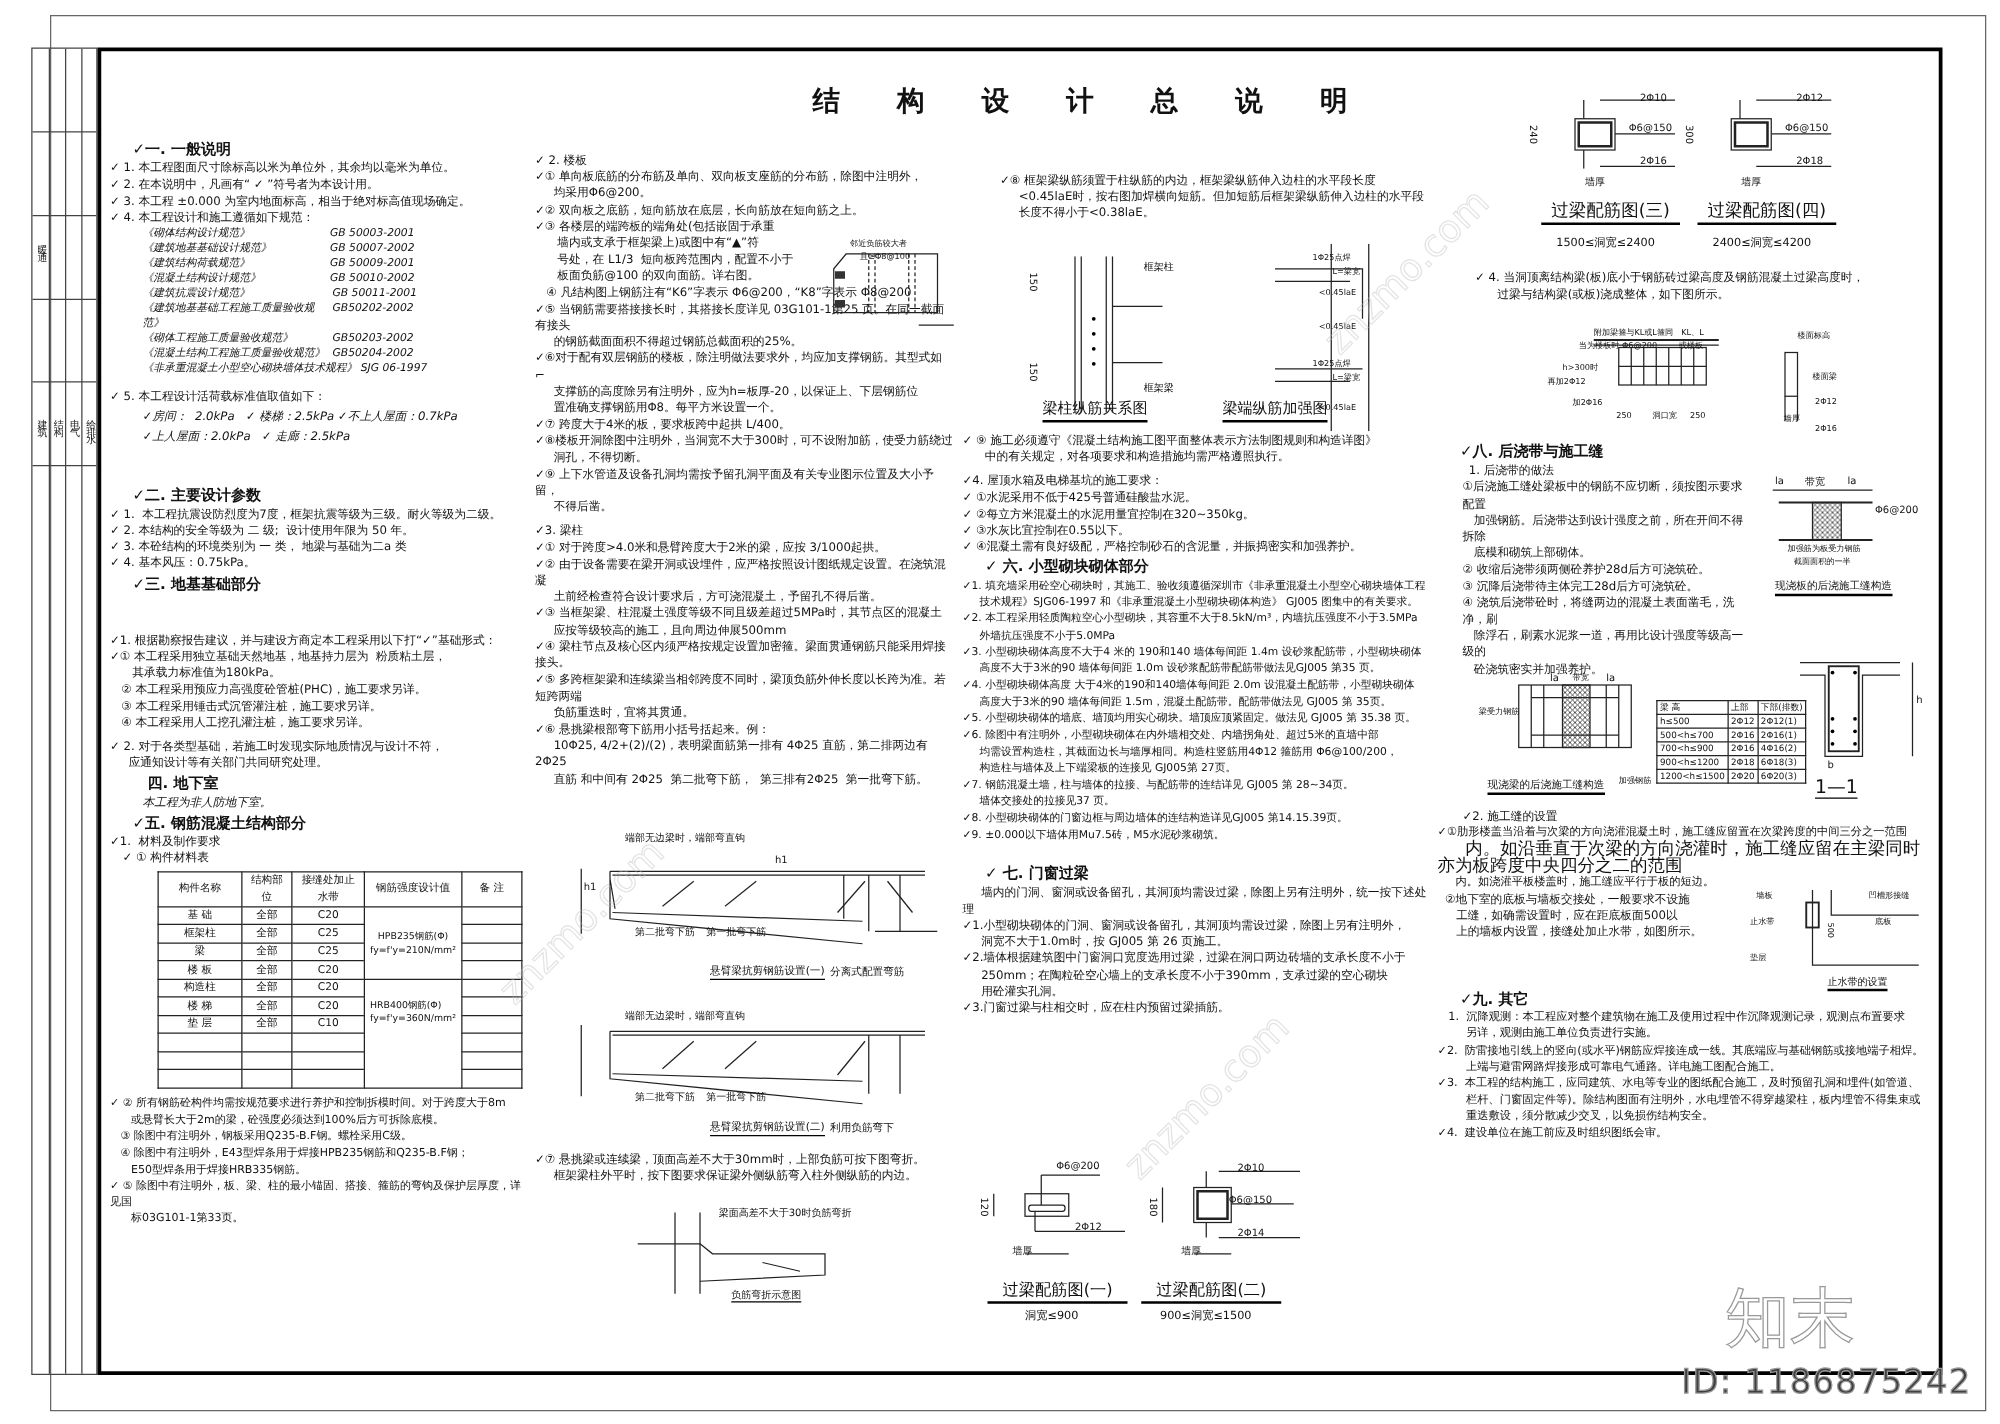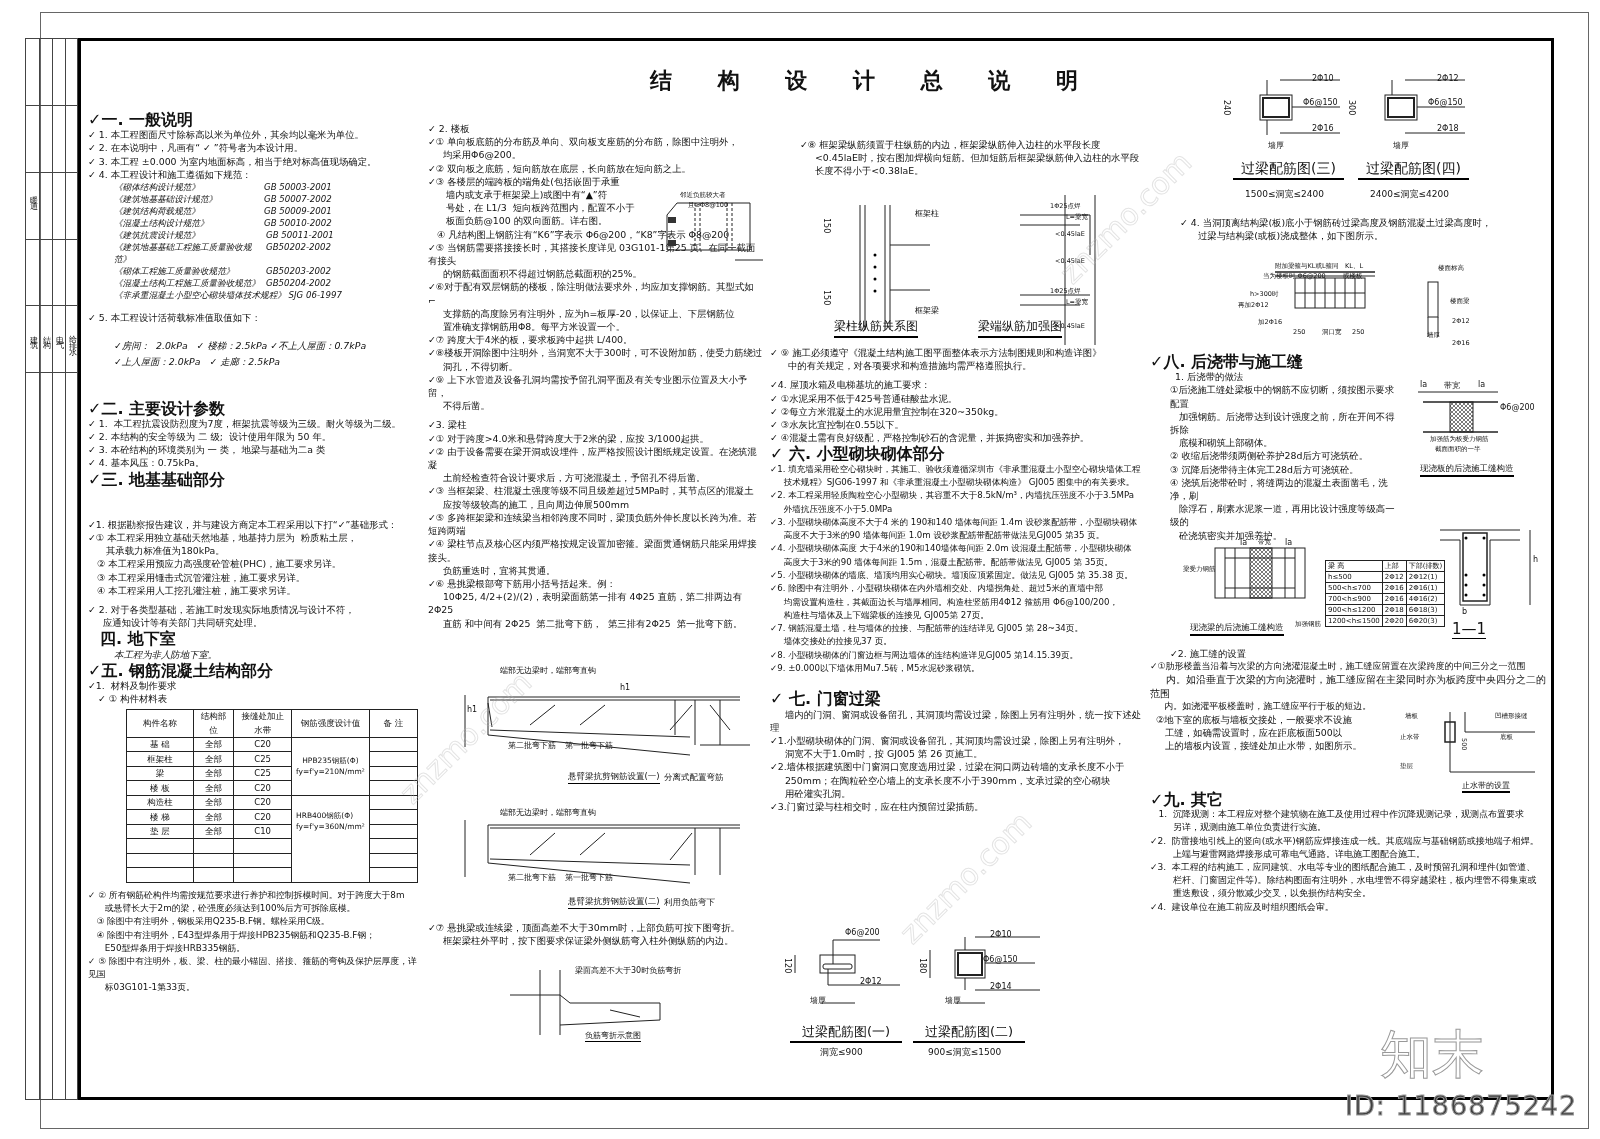--- a/index.html
+++ b/index.html
@@ -9,21 +9,21 @@
   .sidebar{position:absolute;left:25px;top:38px;width:53px;height:1062px;border:1px solid #444;box-sizing:border-box;}
   .sidebar .col{position:absolute;top:0;bottom:0;border-right:1px solid #444;width:13px;}
   .sidebar .row{position:absolute;left:0;right:0;border-bottom:1px solid #444;}
   .sidebar .vtxt{position:absolute;font-size:8px;writing-mode:vertical-rl;letter-spacing:6px;}
   .title{position:absolute;left:650px;top:66px;font-size:22px;letter-spacing:19px;font-weight:bold;}
   .col1,.col2,.col3,.col4{position:absolute;font-size:9.4px;line-height:13.2px;}
   .col1{left:88px;top:110px;width:330px;}
   .col2{left:428px;top:122px;width:335px;}
   .col3{left:770px;top:138px;width:375px;}
   .col4{left:1150px;top:210px;width:400px;}
-  .h{font-weight:bold;font-size:16px;margin:3px 0 2px 0;}
+  .h{font-weight:bold;font-size:12px;margin:3px 0 2px 18px;}
   .p{margin:0;white-space:pre-wrap;}
   .ind{padding-left:26px;font-style:italic;}
   .gap{height:10px;}
   table.mat{border-collapse:collapse;font-size:8.5px;margin:4px 0 6px 38px;padding-left:24px;}
   table.mat td,table.mat th{border:1px solid #222;height:13.5px;padding:0 4px;text-align:center;font-weight:normal;}
   table.post{border-collapse:collapse;font-size:7px;}
   table.post td{border:1px solid #222;padding:0 2px;height:10px;}
   .fig{position:absolute;}
   .figcap{position:absolute;font-size:12px;border-bottom:2px solid #000;padding-bottom:1px;white-space:nowrap;}
   .figsub{position:absolute;font-size:9px;white-space:nowrap;}
@@ -92,21 +92,21 @@
         <span>GB50203-2002</span>
       </div>
     <div style="display:flex">
         <span style="width:152px">《混凝土结构工程施工质量验收规范》</span>
         <span>GB50204-2002</span>
       </div>
     <div><span>《非承重混凝土小型空心砌块墙体技术规程》</span> <span>SJG 06-1997</span></div>
   </div>
   <div class="gap"></div>
   <p class="p">✓ 5. 本工程设计活荷载标准值取值如下：</p>
-  <p class="p ind" style="margin-top:15px">✓房间：  2.0kPa   ✓ 楼梯：2.5kPa ✓不上人屋面：0.7kPa</p>
+  <p class="p ind" style="margin-top:3px">✓房间：  2.0kPa   ✓ 楼梯：2.5kPa ✓不上人屋面：0.7kPa</p>
   <p class="p ind" style="margin-top:3px">✓上人屋面：2.0kPa   ✓ 走廊：2.5kPa</p>
   <div style="height:30px"></div>
   <div class="h">✓二.   主要设计参数</div>
   <p class="p">✓ 1.  本工程抗震设防烈度为7度，框架抗震等级为三级。耐火等级为二级。</p>
   <p class="p">✓ 2. 本结构的安全等级为 二 级;  设计使用年限为 50 年。</p>
   <p class="p">✓ 3. 本砼结构的环境类别为 一 类， 地梁与基础为二a 类</p>
   <p class="p">✓ 4. 基本风压：0.75kPa。</p>
   <div class="h">✓三.   地基基础部分</div>
   <div style="height:30px"></div>
   <p class="p">✓1. 根据勘察报告建议，并与建设方商定本工程采用以下打“✓”基础形式：</p>
@@ -231,22 +231,22 @@
   <p class="p">     洞孔，不得切断。</p>
   <p class="p">✓⑨ 上下水管道及设备孔洞均需按予留孔洞平面及有关专业图示位置及大小予留，</p>
   <p class="p">     不得后凿。</p>
   <div style="height:6px"></div>
   <p class="p">✓3. 梁柱</p>
   <p class="p">✓① 对于跨度&gt;4.0米和悬臂跨度大于2米的梁，应按 3/1000起拱。</p>
   <p class="p">✓② 由于设备需要在梁开洞或设埋件，应严格按照设计图纸规定设置。在浇筑混凝</p>
   <p class="p">     土前经检查符合设计要求后，方可浇混凝土，予留孔不得后凿。</p>
   <p class="p">✓③ 当框架梁、柱混凝土强度等级不同且级差超过5MPa时，其节点区的混凝土</p>
   <p class="p">     应按等级较高的施工，且向周边伸展500mm</p>
+  <p class="p">✓④ 梁柱节点及核心区内须严格按规定设置加密箍。梁面贯通钢筋只能采用焊接接头。</p>
   <p class="p">✓⑤ 多跨框架梁和连续梁当相邻跨度不同时，梁顶负筋外伸长度以长跨为准。若短跨两端</p>
-  <p class="p">✓④ 梁柱节点及核心区内须严格按规定设置加密箍。梁面贯通钢筋只能采用焊接接头。</p>
   <p class="p">     负筋重迭时，宜将其贯通。</p>
   <p class="p">✓⑥ 悬挑梁根部弯下筋用小括号括起来。例：</p>
   <p class="p">     10Φ25, 4/2+(2)/(2)，表明梁面筋第一排有 4Φ25 直筋，第二排两边有 2Φ25</p>
   <p class="p">     直筋 和中间有 2Φ25  第二批弯下筋，  第三排有2Φ25  第一批弯下筋。</p>
 </div>
 
 <svg class="fig" style="left:665px;top:185px" width="100" height="85">
   <path d="M12 18 L2 30 L2 65 L85 65 L85 18 Z" fill="none" stroke="#222" stroke-width="1"></path>
   <line x1="30" y1="18" x2="30" y2="65" stroke="#222" stroke-dasharray="3,2"></line>
   <line x1="35" y1="18" x2="35" y2="65" stroke="#222" stroke-dasharray="3,2"></line>
@@ -588,21 +588,21 @@
     <circle cx="44" cy="75" r="1.5"></circle>
   <line x1="90" y1="10" x2="90" y2="85" stroke="#222"></line>
 </svg>
 <div class="lbl" style="left:1462px;top:607px">b</div>
 <div class="lbl" style="left:1533px;top:555px">h</div>
 <div class="lbl" style="left:1452px;top:620px;font-size:15px;border-bottom:1px solid #000">1—1</div>
 
 <div class="col4" style="top:647px">
   <p class="p" style="padding-left:20px">✓2. 施工缝的设置</p>
   <p class="p" style="font-size:9px">✓①肋形楼盖当沿着与次梁的方向浇灌混凝土时，施工缝应留置在次梁跨度的中间三分之一范围</p>
-  <p class="p" style="font-size:10px">     内。如沿垂直于次梁的方向浇灌时，施工缝应留在主梁同时亦为板跨度中央四分之二的范围</p>
+  <p class="p" style="font-size:14px">     内。如沿垂直于次梁的方向浇灌时，施工缝应留在主梁同时亦为板跨度中央四分之二的范围</p>
   <p class="p" style="font-size:9px">     内。如浇灌平板楼盖时，施工缝应平行于板的短边。</p>
   <p class="p">  ②地下室的底板与墙板交接处，一般要求不设施</p>
   <p class="p">     工缝，如确需设置时，应在距底板面500以</p>
   <p class="p">     上的墙板内设置，接缝处加止水带，如图所示。</p>
 </div>
 <svg class="fig" style="left:1420px;top:712px" width="120" height="65">
   <path d="M30 0 L30 60 L115 60" fill="none" stroke="#222"></path>
   <path d="M45 0 L45 20 L115 20" fill="none" stroke="#222"></path>
   <rect x="25" y="10" width="10" height="20" fill="none" stroke="#222" stroke-width="1.5"></rect>
 </svg>

